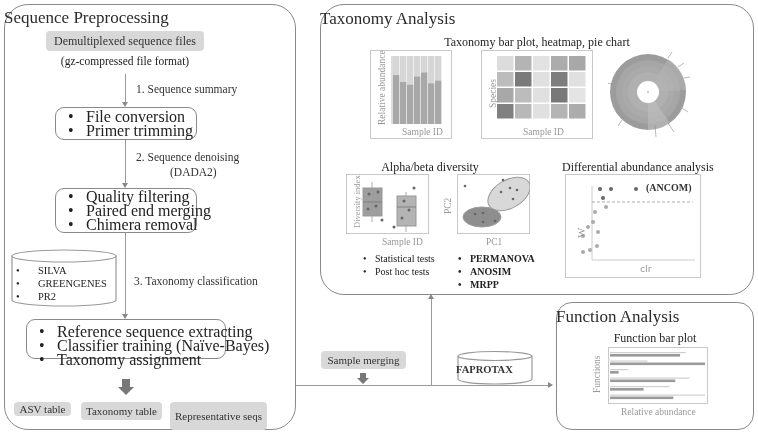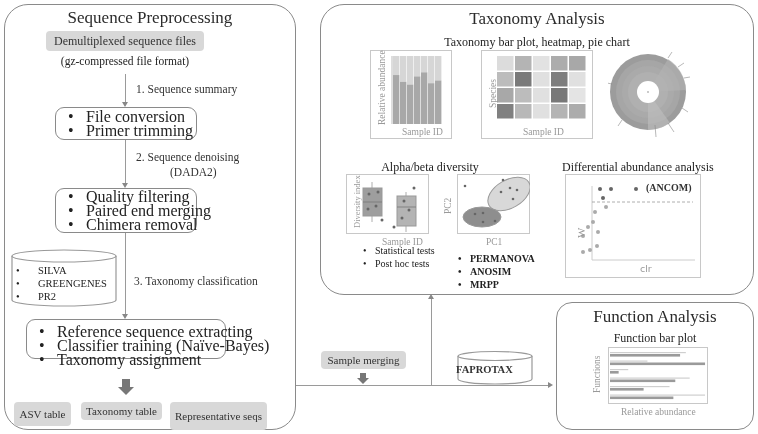--- a/index.html
+++ b/index.html
@@ -1,19 +1,19 @@
 <!DOCTYPE html>
 <html><head>
 <meta charset="utf-8">
 <style>
   html,body{margin:0;padding:0;background:#fff;}
   body{width:758px;height:434px;position:relative;overflow:hidden;font-family:"Liberation Serif","DejaVu Serif",serif;color:#333;}
   .abs{position:absolute;}
   .panel{position:absolute;border:1.5px solid #8a8a8a;border-radius:24px;background:#fff;box-sizing:border-box;}
-  .title{position:absolute;text-align:center;font-size:17px;color:#2b2b2b;white-space:nowrap;}
+  .title{position:absolute;text-align:left;font-size:17px;color:#2b2b2b;white-space:nowrap;}
   .sub{position:absolute;text-align:center;font-size:12px;color:#222;white-space:nowrap;}
   .grey-box{position:absolute;background:#d8d8d8;border-radius:4px;text-align:center;font-size:11px;color:#333;white-space:nowrap;display:flex;align-items:center;justify-content:center;}
   .step-box{position:absolute;border:1.2px solid #8a8a8a;border-radius:9px;background:#fff;box-sizing:border-box;font-size:16px;color:#222;}
   .step-box ul{margin:0;padding:0;list-style:none;}
   .step-box li{position:relative;padding-left:30px;line-height:14px;white-space:nowrap;}
   .step-box li::before{content:"•";position:absolute;left:12px;}
   .label{position:absolute;font-size:11.5px;color:#333;white-space:nowrap;}
   .vline{position:absolute;width:1px;background:#9a9a9a;}
   .hline{position:absolute;height:1px;background:#9a9a9a;}
   .arrow-down{position:absolute;width:0;height:0;border-left:3px solid transparent;border-right:3px solid transparent;border-top:5px solid #888;}
@@ -84,21 +84,21 @@
     <li>Classifier training (Naïve-Bayes)</li>
     <li>Taxonomy assignment</li>
   </ul>
 </div>
 
 <div class="fat-arrow" style="left:118px;top:379px;width:16px;height:16px;">
   <div class="stem" style="left:4px;top:0;width:8px;height:8px;"></div>
   <div class="head" style="left:0;top:8px;border-left-width:8px;border-right-width:8px;border-top-width:8px;"></div>
 </div>
 
-<div class="grey-box" style="left:14px;top:402px;width:57px;height:24px;">ASV table</div>
+<div class="grey-box" style="left:14px;top:402px;width:57px;height:14px;">ASV table</div>
 <div class="grey-box" style="left:81px;top:402px;width:81px;height:18px;">Taxonomy table</div>
 <div class="grey-box" style="left:170px;top:402px;width:97px;height:28px;">Representative seqs</div>
 
 <div class="hline" style="left:296px;top:385px;width:252px;"></div>
 <div class="arrow-right" style="left:548px;top:382px;"></div>
 <div class="vline" style="left:431px;top:299px;height:86px;"></div>
 <div class="arrow-up" style="left:428px;top:294px;"></div>
 
 <div class="grey-box" style="left:321px;top:351px;width:85px;height:18px;">Sample merging</div>
 <div class="fat-arrow" style="left:357px;top:373px;width:12px;height:11px;">
@@ -206,21 +206,21 @@
       <circle cx="36" cy="46" r="1.5"></circle>
     <circle cx="58" cy="27" r="1.5"></circle>
       <circle cx="63" cy="36" r="1.5"></circle>
       <circle cx="56" cy="44" r="1.5"></circle>
       <circle cx="48" cy="53" r="1.5"></circle>
       <circle cx="68" cy="14" r="1.5"></circle>
   </g>
 </svg>
 <div class="axis-label rot" style="left:352px;top:228px;font-size:8.5px;">Diversity index</div>
 <div class="axis-label" style="left:382px;top:237px;">Sample ID</div>
-<div class="bullets" style="left:361px;top:244px;">
+<div class="bullets" style="left:361px;top:252px;">
   <div>Statistical tests</div>
   <div>Post hoc tests</div>
 </div>
 
 <div class="plot-frame" style="left:457px;top:174px;width:73px;height:60px;"></div>
 <svg class="abs" style="left:457px;top:174px;" width="73" height="60">
   <ellipse cx="52" cy="20" rx="23" ry="14" transform="rotate(-30 52 20)" fill="#d8d8d8" stroke="#999"></ellipse>
   <ellipse cx="25" cy="43" rx="19" ry="10" fill="#8e8e8e" stroke="#999"></ellipse>
   <g fill="#666">
     <circle cx="8" cy="12" r="1.3"></circle>

